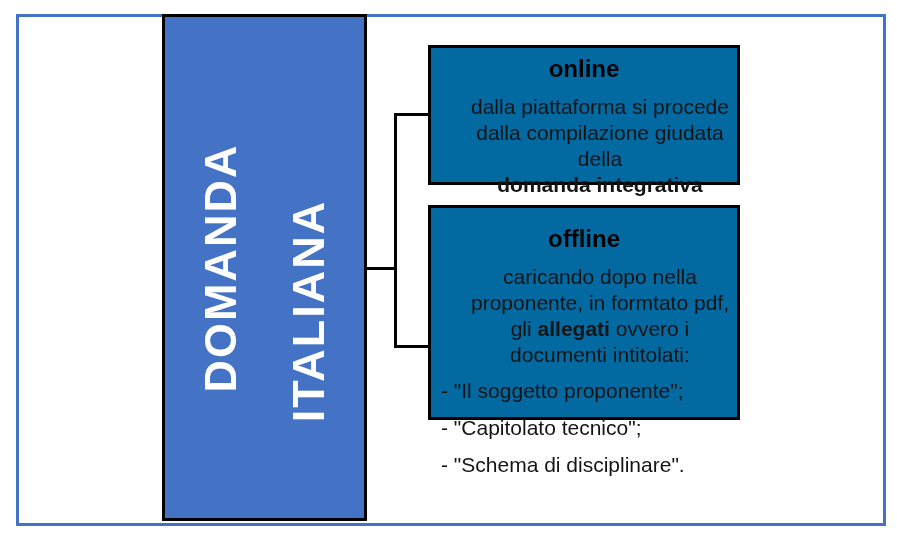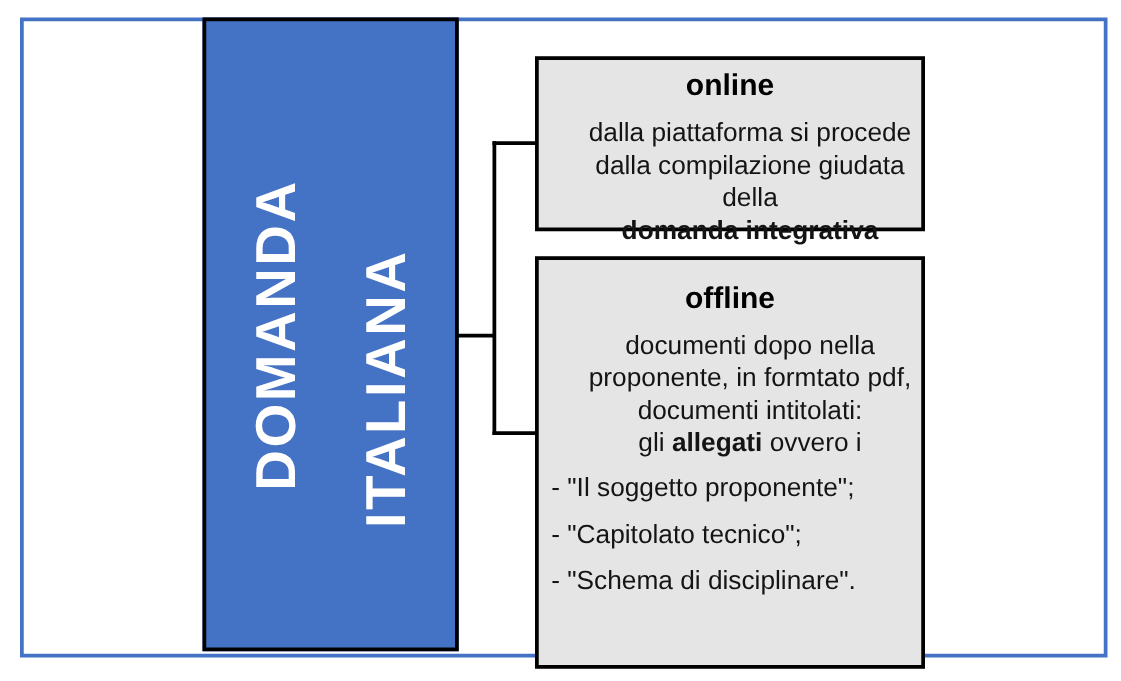--- a/index.html
+++ b/index.html
@@ -55,27 +55,27 @@
   .conn-stub       { left: 364px; top: 267px; width: 32px; height: 3px; }
   .conn-vertical   { left: 394px; top: 113px; width: 3px;  height: 235px; }
   .conn-arm-top    { left: 394px; top: 113px; width: 34px; height: 3px; }
   .conn-arm-bottom { left: 394px; top: 345px; width: 34px; height: 3px; }
 
   
   .node-box {
     position: absolute;
     left: 428px;
     width: 312px;
-    background: #e5e5e5;
+    background: #0369a1;
     border: 3px solid #000000;
     text-align: center;
     color: #141414;
   }
   .node-box.online  { top: 45px;  height: 140px; }
-  .node-box.offline { top: 205px; height: 330px; }
+  .node-box.offline { top: 205px; height: 215px; }
 
   .node-title {
     font-weight: bold;
     font-size: 24px;
     line-height: 30px;
     color: #000000;
   }
   .online  .node-title { margin-top: 6px;  margin-bottom: 10px; }
   .offline .node-title { margin-top: 16px; margin-bottom: 10px; }
 
@@ -114,24 +114,24 @@
 
   <div class="node-box online">
     <div class="node-title">online</div>
     <div class="node-line">dalla piattaforma si procede</div>
     <div class="node-line">dalla compilazione giudata della</div>
     <div class="node-line bold">domanda integrativa</div>
   </div>
 
   <div class="node-box offline">
     <div class="node-title">offline</div>
-    <div class="node-line">documenti dopo nella</div>
+    <div class="node-line">caricando dopo nella</div>
     <div class="node-line">proponente, in formtato pdf,</div>
+    <div class="node-line"><span>gli </span><span class="bold">allegati</span><span> ovvero i</span></div>
     <div class="node-line">documenti intitolati:</div>
-    <div class="node-line"><span>gli </span><span class="bold">allegati</span><span> ovvero i</span></div>
     <div class="bullets">
         <div class="bullet-line">- "Il soggetto proponente";</div>
         <div class="bullet-line">- "Capitolato tecnico";</div>
         <div class="bullet-line">- "Schema di disciplinare".</div>
       </div>
   </div>
 
 </div>
 
 </body></html>

